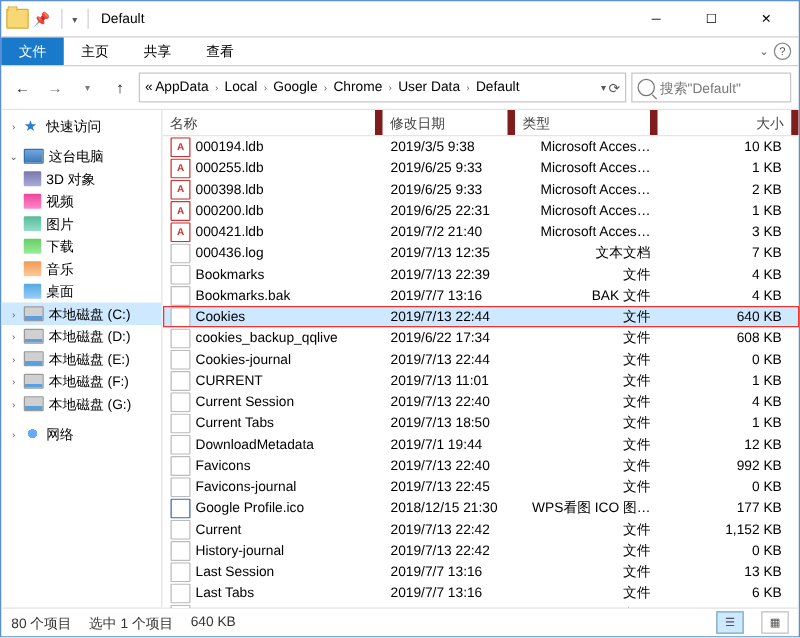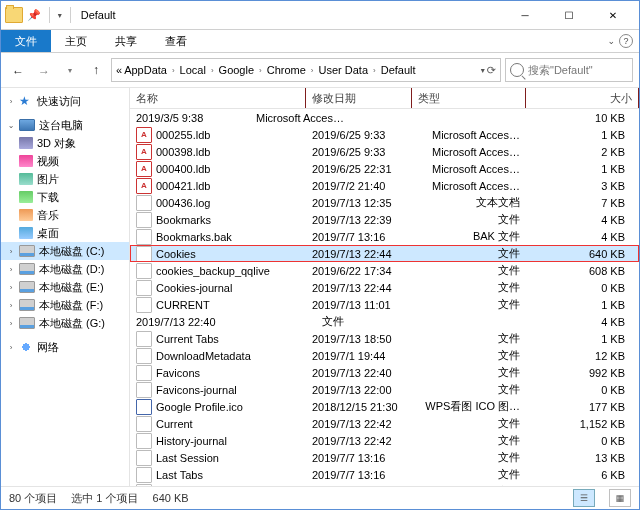--- a/index.html
+++ b/index.html
@@ -42,21 +42,21 @@
   .ico.vid { background: linear-gradient(#e49,#f8c); border-radius: 1px; }
   .ico.img { background: linear-gradient(#5b9,#9dc); border-radius: 1px; }
   .ico.doc { background: #fff; border: 1px solid #aab; }
   .ico.dl { background: linear-gradient(#6c6,#9e9); border-radius: 1px; }
   .ico.mus { background: linear-gradient(#e95,#fc9); border-radius: 1px; }
   .ico.desk { background: linear-gradient(#5ad,#9cf); border-radius: 1px; }
   .ico.drv { background: linear-gradient(#d0d0d0 70%,#5aa0e0 70%); border: 1px solid #999; border-radius: 1px; height: 10px; }
   .ico.net { background: radial-gradient(circle,#6af 40%,#fff 41%); border-radius: 50%; }
   .content { flex: 1; display: flex; flex-direction: column; overflow: hidden; }
   .cols { height: 20px; display: flex; border-bottom: 1px solid #e4e4e4; color: #444; }
-  .col { padding: 0 6px; display: flex; align-items: center; border-right: 1px solid #7f1d1d; box-sizing: border-box; }
+  .col { padding: 0 6px; display: flex; align-items: center; border-right: 6px solid #7f1d1d; box-sizing: border-box; }
   .col.name { width: 176px; }
   .col.date { width: 106px; }
   .col.type { width: 114px; }
   .col.size { flex: 1; justify-content: flex-end; }
   .rows { flex: 1; overflow: auto; }
   .row { height: 17px; display: flex; align-items: center; font-size: 11px; }
   .row.sel { outline: 1px solid #e33; outline-offset: -1px; background: #cde8ff; }
   .row .c { padding: 0 6px; box-sizing: border-box; overflow: hidden; white-space: nowrap; text-overflow: ellipsis; }
   .row .c.name { width: 176px; display: flex; align-items: center; gap: 4px; }
   .row .c.date { width: 106px; }
@@ -209,20 +209,24 @@
 
     <div class="content">
       <div class="cols">
         <div class="col name">名称</div>
         <div class="col date">修改日期</div>
         <div class="col type">类型</div>
         <div class="col size">大小</div>
       </div>
       <div class="rows" id="rows">
           <div class="row">
+            <div class="c name">
+              <span class="fico db"></span>
+              <span>000194.ldb</span>
+            </div>
             <div class="c date">2019/3/5 9:38</div>
             <div class="c type">Microsoft Acces…</div>
             <div class="c size">10 KB</div>
           </div>
           <div class="row">
             <div class="c name">
               <span class="fico db"></span>
               <span>000255.ldb</span>
             </div>
             <div class="c date">2019/6/25 9:33</div>
@@ -234,21 +238,21 @@
               <span class="fico db"></span>
               <span>000398.ldb</span>
             </div>
             <div class="c date">2019/6/25 9:33</div>
             <div class="c type">Microsoft Acces…</div>
             <div class="c size">2 KB</div>
           </div>
           <div class="row">
             <div class="c name">
               <span class="fico db"></span>
-              <span>000400.ldb</span>
+              <span>000200.ldb</span>
             </div>
             <div class="c date">2019/6/25 22:31</div>
             <div class="c type">Microsoft Acces…</div>
             <div class="c size">1 KB</div>
           </div>
           <div class="row">
             <div class="c name">
               <span class="fico db"></span>
               <span>000421.ldb</span>
             </div>
@@ -313,20 +317,24 @@
           <div class="row">
             <div class="c name">
               <span class="fico file"></span>
               <span>CURRENT</span>
             </div>
             <div class="c date">2019/7/13 11:01</div>
             <div class="c type">文件</div>
             <div class="c size">1 KB</div>
           </div>
           <div class="row">
+            <div class="c name">
+              <span class="fico file"></span>
+              <span>Current Session</span>
+            </div>
             <div class="c date">2019/7/13 22:40</div>
             <div class="c type">文件</div>
             <div class="c size">4 KB</div>
           </div>
           <div class="row">
             <div class="c name">
               <span class="fico file"></span>
               <span>Current Tabs</span>
             </div>
             <div class="c date">2019/7/13 18:50</div>
@@ -349,21 +357,21 @@
             </div>
             <div class="c date">2019/7/13 22:40</div>
             <div class="c type">文件</div>
             <div class="c size">992 KB</div>
           </div>
           <div class="row">
             <div class="c name">
               <span class="fico file"></span>
               <span>Favicons-journal</span>
             </div>
-            <div class="c date">2019/7/13 22:00</div>
+            <div class="c date">2019/7/13 22:45</div>
             <div class="c type">文件</div>
             <div class="c size">0 KB</div>
           </div>
           <div class="row">
             <div class="c name">
               <span class="fico wps"></span>
               <span>Google Profile.ico</span>
             </div>
             <div class="c date">2018/12/15 21:30</div>
             <div class="c type">WPS看图 ICO 图…</div>

